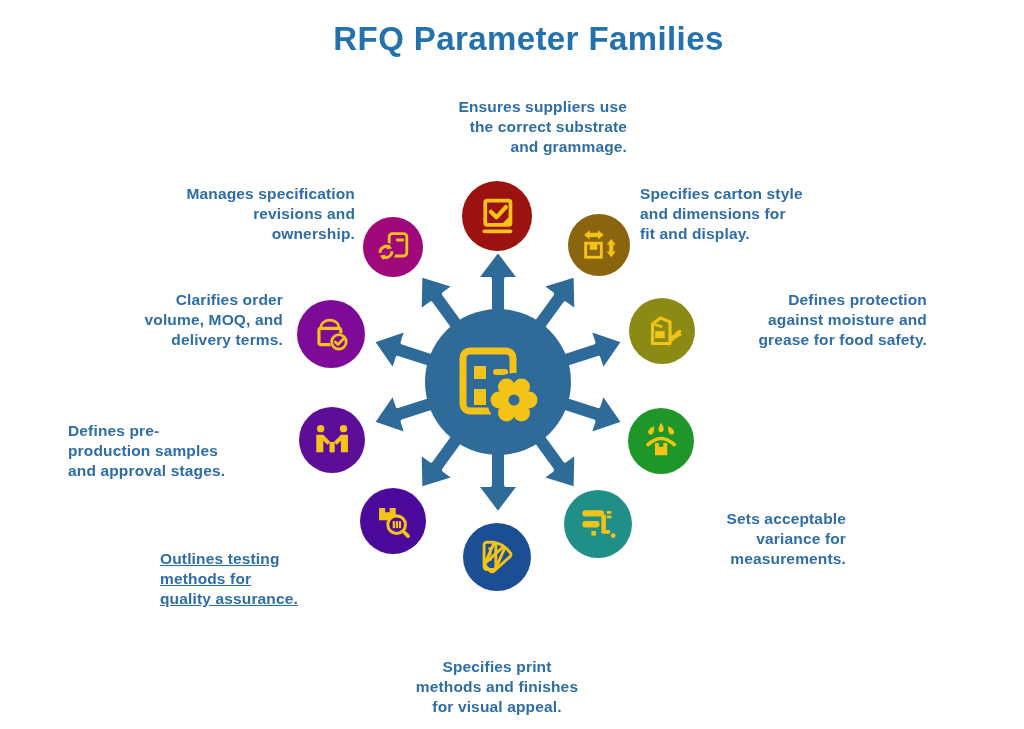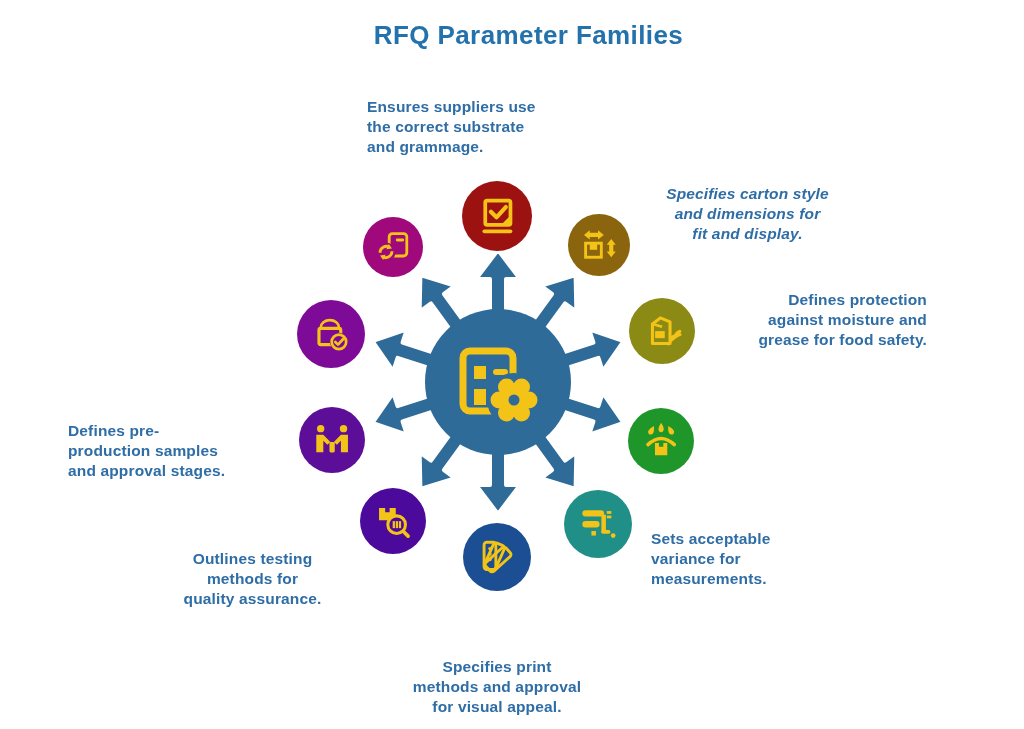--- a/index.html
+++ b/index.html
@@ -3,21 +3,21 @@
 <meta charset="utf-8">
 <style>
   html,body { margin:0; padding:0; background:#fff; }
   #canvas {
     position:relative; width:1024px; height:729px; margin:0 auto;
     background:var(--background,#fff); overflow:hidden;
     font-family:"Liberation Sans", sans-serif;
   }
   .page-title {
     position:absolute; left:0; right:0; top:20px; text-align:center;
-    font-size:26px; font-weight:800; letter-spacing:.4px;
+    font-size:33px; font-weight:800; letter-spacing:.4px;
     color:var(--title,#2372AC);
     margin-left:33px;
   }
   svg.hub-layer { position:absolute; left:0; top:0; }
   .arrow { fill:var(--hub,#2E6B99); stroke:#fff; stroke-width:4; stroke-linejoin:round; }
   .ys { stroke:var(--yellow,#F3C317); fill:none; }
   .yf { fill:var(--yellow,#F3C317); }
   .hubf { fill:var(--hub,#2E6B99); }
   .sat {
     position:absolute; border-radius:50%;
@@ -34,27 +34,27 @@
   .c-carton    { left:568px; top:214px; width:62px; height:62px; }
   .c-barrier   { left:629px; top:298px; width:66px; height:66px; }
   .c-humidity  { left:628px; top:408px; width:66px; height:66px; }
   .c-tolerance { left:564px; top:490px; width:68px; height:68px; }
   .c-print     { left:463px; top:523px; width:68px; height:68px; }
   .c-testing   { left:360px; top:488px; width:66px; height:66px; }
   .c-samples   { left:299px; top:407px; width:66px; height:66px; }
   .c-order     { left:297px; top:300px; width:68px; height:68px; }
   .c-revisions { left:363px; top:217px; width:60px; height:60px; }
   
-  .l-substrate { left:367px; top:97px;  width:260px; text-align:left; }
-  .l-carton    { left:640px; top:184px; width:215px; text-align:center;font-style:italic; }
+  .l-substrate { left:367px; top:97px;  width:260px; text-align:right; }
+  .l-carton    { left:640px; top:184px; width:215px; text-align:left; }
   .l-barrier   { left:712px; top:290px; width:215px; text-align:right; }
   .l-humidity  { left:722px; top:424px; width:205px; text-align:left; }
-  .l-tolerance { left:651px; top:529px; width:195px; text-align:left; }
+  .l-tolerance { left:651px; top:509px; width:195px; text-align:right; }
   .l-print     { left:377px; top:657px; width:240px; text-align:center; }
-  .l-testing   { left:160px; top:549px; width:185px; text-align:center; }
+  .l-testing   { left:160px; top:549px; width:185px; text-align:left;text-decoration:underline; }
   .l-samples   { left:68px;  top:421px; width:200px; text-align:left; }
   .l-order     { left:133px; top:290px; width:150px; text-align:right; }
   .l-revisions { left:150px; top:184px; width:205px; text-align:right; }
 </style>
 </head>
 <body>
 
 <div id="canvas">
 
   <div class="page-title">RFQ Parameter Families</div>
@@ -202,22 +202,28 @@
   <div class="lbl l-carton">Specifies carton style
 and dimensions for
 fit and display.</div>
   <div class="lbl l-barrier">Defines protection
 against moisture and
 grease for food safety.</div>
   <div class="lbl l-tolerance">Sets acceptable
 variance for
 measurements.</div>
   <div class="lbl l-print">Specifies print
-methods and approval
+methods and finishes
 for visual appeal.</div>
   <div class="lbl l-testing">Outlines testing
 methods for
 quality assurance.</div>
   <div class="lbl l-samples">Defines pre-
 production samples
 and approval stages.</div>
+  <div class="lbl l-order">Clarifies order
+volume, MOQ, and
+delivery terms.</div>
+  <div class="lbl l-revisions">Manages specification
+revisions and
+ownership.</div>
 
 </div>
 
 </body></html>

